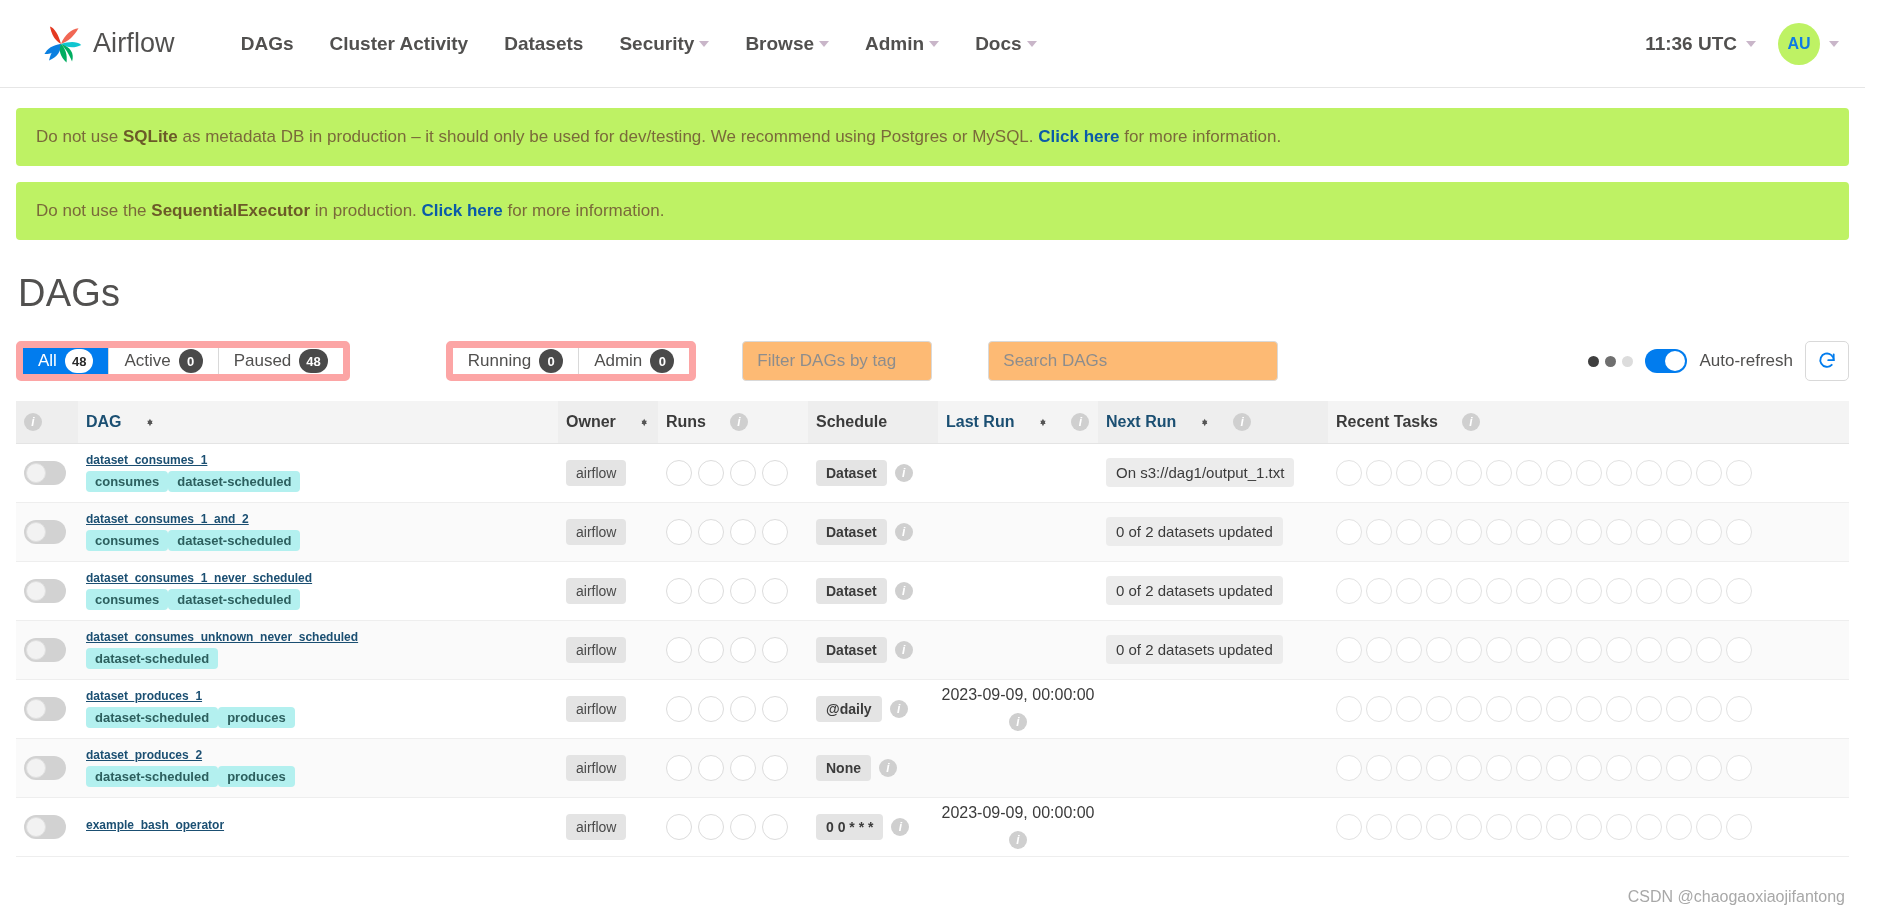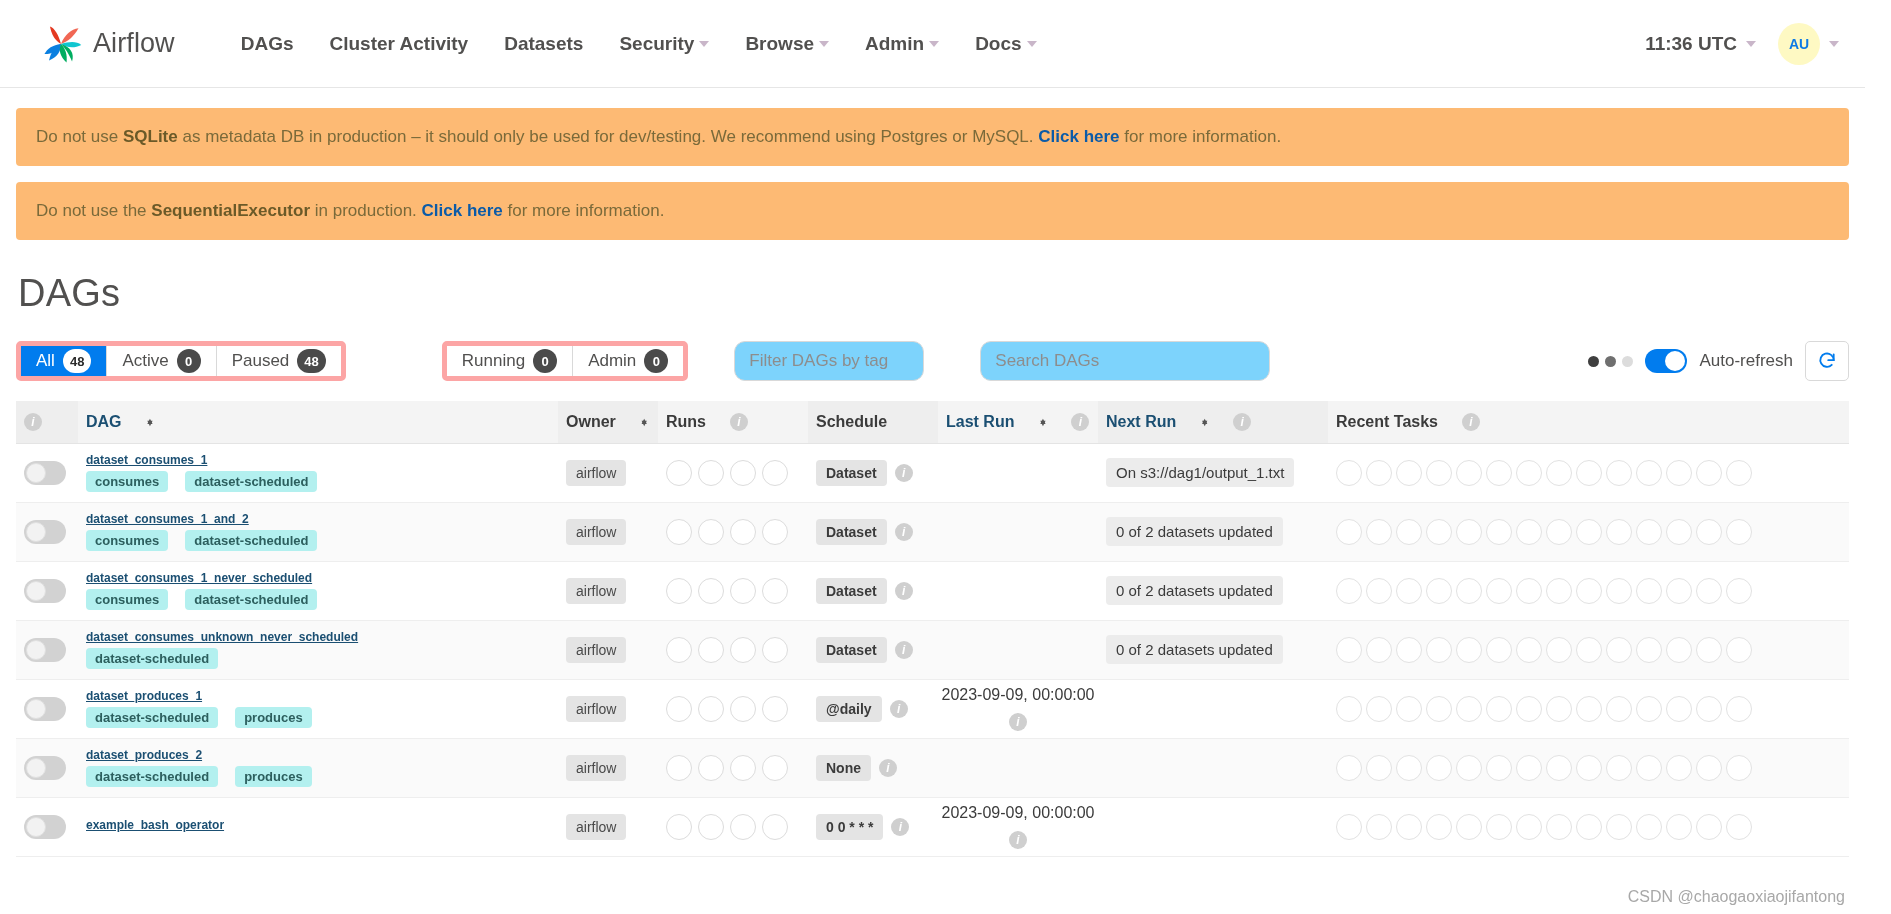--- a/index.html
+++ b/index.html
@@ -30,29 +30,29 @@
     font-size: 19px; font-weight: bold; color: #51504f;
     padding: 10px 18px; cursor: pointer; white-space: nowrap;
     display: flex; align-items: center; gap: 5px;
   }
   .caret { display:inline-block; width:0;height:0;border-left:5px solid transparent;border-right:5px solid transparent;border-top:6px solid #c9b6c9; }
   .nav-right { margin-left: auto; display: flex; align-items: center; gap: 22px; }
   .clock { font-size: 19px; font-weight: bold; color: #51504f; display:flex; align-items:center; gap:9px; cursor:pointer;}
   .avatar-wrap { display: flex; align-items: center; gap: 9px; cursor: pointer;}
   .avatar {
     width: 42px; height: 42px; border-radius: 50%;
-    background: #fef9c3; color: #0d7ae5;
+    background: #bef264; color: #0d7ae5;
     display: flex; align-items: center; justify-content: center;
-    font-size: 14px; font-weight: bold;
+    font-size: 16px; font-weight: bold;
   }
 
   
   .content { padding: 0 16px; }
   .alert {
-    background: #fdba74;
+    background: #bef264;
     color: #7a6a3a;
     font-size: 17px;
     padding: 19px 20px;
     border-radius: 4px;
     margin-top: 16px;
   }
   .alert:first-child { margin-top: 20px; }
   .alert b { color: #6b5a28; }
   .alert a { color: #0b5ba8; font-weight: bold; text-decoration: none; }
 
@@ -61,44 +61,44 @@
     font-size: 38px; font-weight: normal; color: #51504f;
     margin: 32px 0 0 2px; letter-spacing: .2px;
   }
 
   
   .toolbar {
     display: flex; align-items: center;
     margin: 26px 0 0 0; gap: 0;
     position: relative; height: 40px;
   }
-  .btn-group { display: flex; border-radius: 5px; overflow: hidden; border: 5px solid #fca5a5; height: 40px; }
+  .btn-group { display: flex; border-radius: 5px; overflow: hidden; border: 7px solid #fca5a5; height: 40px; }
   .btn-group .fbtn {
     display: flex; align-items: center; gap: 8px;
     padding: 0 15px; font-size: 17px; color: #51504f;
     background: #fff; border-right: 1px solid #d9d9d9;
     cursor: pointer; white-space: nowrap;
   }
   .btn-group .fbtn:last-child { border-right: none; }
   .btn-group .fbtn.active { background: #017cee; color: #fff; }
   .pill {
     min-width: 24px; height: 24px; border-radius: 12px;
     background: #4a4a4a; color: #fff; font-size: 13px; font-weight: bold;
     display: flex; align-items: center; justify-content: center; padding: 0 7px;
   }
   .fbtn.active .pill { background: #fff; color: #2b2b2b; }
 
   .gap-a { width: 96px; }
   .gap-b { width: 46px; }
   .gap-c { width: 56px; }
 
   .txt-input {
-    height: 40px; border: 1px solid #d9d9d9; border-radius: 11px;
+    height: 40px; border: 1px solid #d9d9d9; border-radius: 4px;
     font-size: 17px; color: #51504f; padding: 0 14px;
-    font-family: "Liberation Sans", sans-serif; background: #7dd3fc;
+    font-family: "Liberation Sans", sans-serif; background: #fdba74;
   }
   .txt-input::placeholder { color: #8d8d8d; }
   #tag-filter { width: 190px; }
   #search-dags { width: 290px; }
 
   .refresh-area { margin-left: auto; display: flex; align-items: center; gap: 12px; }
   .dots { display: flex; align-items: center; gap: 6px; }
   .dot { width: 11px; height: 11px; border-radius: 50%; }
   .dot.d1 { background: #3f3f3f; }
   .dot.d2 { background: #6f6f6f; }
@@ -135,21 +135,21 @@
     font-style: italic; flex: none;
   }
 
   table.dags td { height: 59px; padding: 0 8px; border-bottom: 1px solid #eeeeee; vertical-align: middle; font-size: 16px; }
   tr.row-alt td { background: #fafafa; }
 
   .toggle-off { width: 42px; height: 24px; border-radius: 12px; background: #d2d2d2; position: relative; cursor: pointer; }
   .toggle-off .knob { position: absolute; top: 2px; left: 2px; width: 20px; height: 20px; border-radius: 50%; background: #f2f2f2; border:1px solid #e0e0e0; }
 
   .dag-name { font-size: 12px; font-weight: bold; color: #1b4f72; cursor: pointer; display: block; margin-bottom: 4px; }
-  .tags { display: flex; gap: 17px; }
+  .tags { display: flex; gap: 0; }
   .tag {
     background: #b3f0ef; color: #2c5f5e; font-size: 13px; font-weight: bold;
     padding: 3px 9px; border-radius: 4px; cursor: pointer; white-space: nowrap;
   }
   .owner-badge {
     background: #e4e4e4; color: #4a4a4a; font-size: 14px;
     padding: 5px 10px; border-radius: 4px; display: inline-block; white-space: nowrap;
   }
   .runs-circles { display: flex; gap: 6px; align-items: center; }
   .circ { width: 26px; height: 26px; border-radius: 50%; border: 1px solid #dcdcdc; background: #fff; flex: none; }

